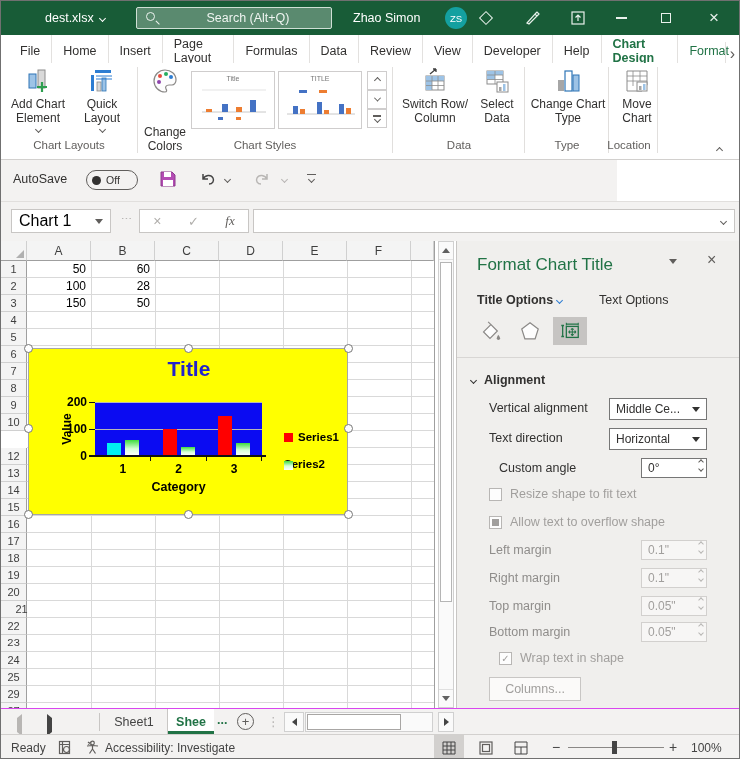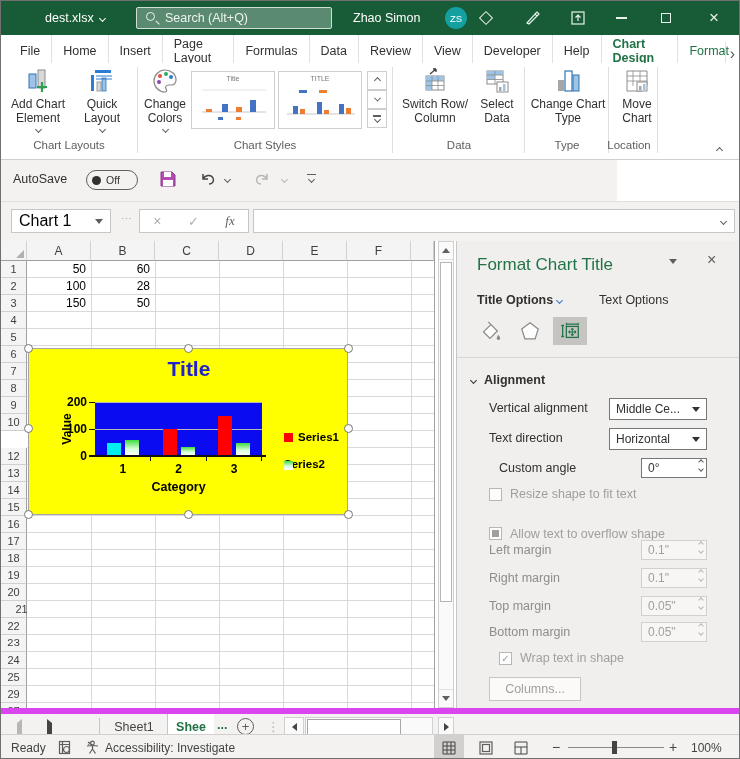--- a/index.html
+++ b/index.html
@@ -4,21 +4,21 @@
 <style>
   html,body{margin:0;padding:0;background:#888;}
   *{box-sizing:border-box;font-family:"Liberation Sans",sans-serif;}
   .window{position:relative;width:740px;height:759px;background:#fff;border:1px solid #707070;overflow:hidden;}
   .abs{position:absolute;}
   
   .titlebar{left:0;top:0;width:740px;height:34px;background:#185C37;color:#e9f1ec;font-size:12.5px;}
   .titlebar .doc{left:44px;top:0;height:34px;display:flex;align-items:center;gap:6px;color:#fff;}
   .chv{display:inline-block;width:5px;height:5px;border-right:1.4px solid currentColor;border-bottom:1.4px solid currentColor;transform:rotate(45deg);}
   .chv.up{transform:rotate(-135deg);}
-  .searchbox{left:135px;top:6px;width:196px;height:22px;background:#5a8a6f;border:1px solid #cfdfd5;border-radius:2px;display:flex;align-items:center;padding-left:28px;color:#eef4f0;}
+  .searchbox{left:135px;top:6px;width:196px;height:22px;background:#5a8a6f;border:1px solid #cfdfd5;border-radius:2px;display:flex;align-items:center;padding-left:28px;color:#eef4f0;justify-content:center;}
   .mag{left:9px;top:4px;width:9px;height:9px;border:1.4px solid #eef4f0;border-radius:50%;}
   .mag::after{content:"";position:absolute;left:8px;top:9px;width:5px;height:1.4px;background:#eef4f0;transform:rotate(45deg);}
   .user{left:352px;top:0;height:34px;display:flex;align-items:center;color:#fff;}
   .avatar{left:444px;top:6px;width:22px;height:22px;border-radius:50%;background:#14a0a0;color:#fff;font-size:9.5px;display:flex;align-items:center;justify-content:center;}
   .tb-ic{top:0;height:34px;width:30px;display:flex;align-items:center;justify-content:center;color:#e9f1ec;}
   .diamond{width:10px;height:10px;border:1.3px solid #e9f1ec;transform:rotate(45deg);}
   .maxbox{width:10px;height:10px;border:1.3px solid #e9f1ec;}
   
   .tabrow{left:0;top:34px;width:740px;height:28px;background:#ffffff;}
   .rtab{height:28px;display:inline-flex;align-items:center;padding:16px 11px;font-size:12.5px;color:#323130;border-right:1px solid #e3e1df;}
@@ -71,21 +71,21 @@
   .dd{position:absolute;height:22px;background:#fff;border:1px solid #767676;display:flex;align-items:center;padding:0 6px;font-size:12px;justify-content:space-between;}
   .spin{position:absolute;height:20px;background:#fff;border:1px solid #767676;display:flex;align-items:center;padding-left:6px;font-size:12px;}
   .spin.dis{background:#f7f6f5;border-color:#d2d0ce;color:#a19f9d;}
   .spincol{position:absolute;right:3px;top:1px;display:flex;flex-direction:column;gap:3px;align-items:center;}
   .spincol .chv{width:4px;height:4px;border-width:1.2px;color:#605e5c;}
   .dis .spincol .chv{color:#b8b6b4;}
   .cb{width:13px;height:13px;border:1px solid #b8b6b4;background:#fdfdfd;display:inline-flex;align-items:center;justify-content:center;}
   .dislab{color:#a19f9d;}
   .paneline{left:0;top:116px;width:285px;height:1px;background:#d8d6d4;}
   
-  .sheetbar{left:0;top:707px;width:740px;height:26px;background:#f3f2f1;border-top:6px solid #d946ef;font-size:12.5px;color:#444;}
+  .sheetbar{left:0;top:707px;width:740px;height:26px;background:#f3f2f1;border-top:1px solid #d946ef;font-size:12.5px;color:#444;}
   .stab{position:absolute;top:0;height:25px;display:flex;align-items:center;justify-content:center;}
   .hscr{position:absolute;top:3px;height:20px;background:#fafafa;border:1px solid #d0d0d0;display:flex;align-items:center;justify-content:center;}
   
   .statusbar{left:0;top:733px;width:740px;height:26px;background:#f3f2f1;border-top:1px solid #d2d0ce;font-size:12px;color:#444;}
   .svgline{stroke:#605e5c;stroke-width:1.2;fill:none;}
 </style>
 </head>
 <body>
 
 <div class="window">
@@ -164,21 +164,21 @@
         <rect x="8" y="14" width="4" height="9" fill="#d9d9d9" stroke="#8c8c8c" stroke-width="0.8"></rect>
         <rect x="13" y="10" width="4" height="13" fill="#9dc3e6" stroke="#2e75b6" stroke-width="0.8"></rect>
         <path d="M7 8 H23 M7 11 H23" stroke="#2d7dd2" stroke-width="1"></path>
       </svg>
       <span>Quick Layout</span>
         <span class="chv" style="margin-top:2px;color:#605e5c;"></span>
     </div>
     <div class="abs glabel" style="left:0;width:136px;">Chart Layouts</div>
     <div class="abs rgsep" style="left:136px;"></div>
 
-    <div class="abs bigbtn" style="left:138px;width:52px;">
+    <div class="abs bigbtn" style="left:138px;width:52px;gap:28px;">
       <svg width="26" height="26" viewBox="0 0 26 26">
         <path d="M13 2 C7 2 2 7 2 13 C2 19 7 24 13 24 C15 24 15 22 14 21 C13 19 14 17 17 17 L20 17 C22 17 24 15 24 12 C24 6 19 2 13 2 Z" fill="#fdfdfd" stroke="#8a8886" stroke-width="1.2"></path>
         <circle cx="8" cy="8" r="2" fill="#e84c3d"></circle>
           <circle cx="14" cy="6" r="2" fill="#27ae60"></circle>
         <circle cx="19" cy="9" r="2" fill="#2d7dd2"></circle>
           <circle cx="7" cy="14" r="2" fill="#8e44ad"></circle>
       </svg>
       <span>Change Colors</span>
         <span class="chv" style="margin-top:2px;color:#605e5c;"></span>
     </div>
@@ -506,21 +506,21 @@
         <span class="spincol">
             <span class="chv up"></span>
             <span class="chv"></span>
           </span>
       </div>
 
       <div class="abs" style="left:32px;top:246px;display:flex;align-items:center;gap:8px;">
         <span class="cb"></span>
         <span class="dislab">Resize shape to fit text</span>
       </div>
-      <div class="abs" style="left:32px;top:286px;display:flex;align-items:flex-start;gap:8px;">
+      <div class="abs" style="left:32px;top:274px;display:flex;align-items:flex-end;gap:8px;">
         <span class="cb">
             <span style="width:7px;height:7px;background:#a19f9d;display:inline-block;"></span>
           </span>
         <span class="dislab">Allow text to overflow shape</span>
       </div>
 
       <span class="abs dislab" style="left:32px;top:302px;color:#8f8d8b;">Left margin</span>
       <div class="spin dis" style="left:184px;top:299px;width:66px;">
         <span>0.1"</span>
         <span class="spincol">

